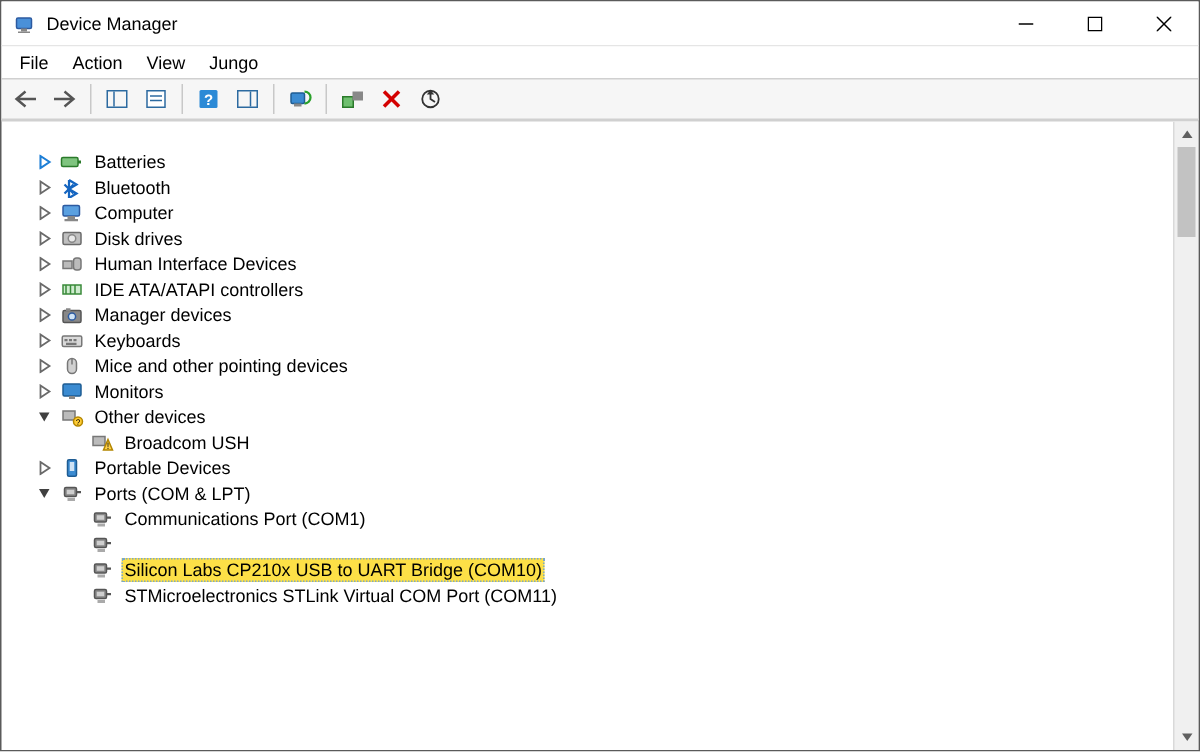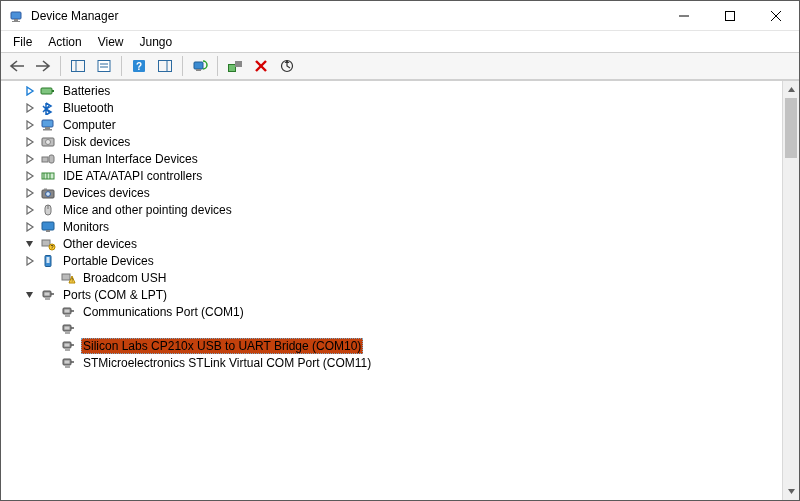--- a/index.html
+++ b/index.html
@@ -55,21 +55,21 @@
   }
   .tool-sep { width: 1px; height: 20px; background: #c8c8c8; margin: 0 3px; }
   
   .content {
     flex: 1; display: flex; position: relative;
     border-top: 1px solid #d0d0d0;
     overflow: hidden;
   }
   .tree {
     flex: 1;
-    padding: 1px 0 2px 0;
+    padding: 18px 0 2px 0;
     overflow-y: auto;
     white-space: nowrap;
   }
   .scrollbar {
     width: 17px;
     background: #f0f0f0;
     border-left: 1px solid #d9d9d9;
     position: relative;
   }
   .scroll-arrow {
@@ -91,21 +91,21 @@
     margin-right: 2px;
     color: #6a6a6a;
   }
   .row .expander.hidden { visibility: hidden; }
   .row .dev-icon {
     width: 18px; height: 16px; margin-right: 4px;
     display: inline-flex; align-items: center; justify-content: center;
   }
   .row .label { padding: 0 2px; }
   .row.selected .label {
-    background: #c2410c;
+    background: #fde047;
     border: 1px dotted #7aa7c7;
     padding: 0 1px;
   }
   .row.depth1 { padding-left: 22px; }
   .row.depth2 { padding-left: 42px; }
   
 </style>
 </head>
 <body>
 <div class="window">
@@ -265,21 +265,21 @@
             <svg width="10" height="10">
               <path d="M2 1 L8 5 L2 9 Z" fill="none" stroke="#6a6a6a" stroke-width="1.2"></path>
             </svg>
           </span>
           <span class="dev-icon">
             <svg width="16" height="14">
               <rect x="2" y="3" width="12" height="8" rx="1" fill="#bfbfbf" stroke="#6a6a6a"></rect>
               <circle cx="8" cy="7" r="2.5" fill="#e8e8e8" stroke="#888"></circle>
             </svg>
           </span>
-          <span class="label">Disk devices</span>
+          <span class="label">Disk drives</span>
         </div>
         <div class="row depth1">
           <span class="expander">
             <svg width="10" height="10">
               <path d="M2 1 L8 5 L2 9 Z" fill="none" stroke="#6a6a6a" stroke-width="1.2"></path>
             </svg>
           </span>
           <span class="dev-icon">
             <svg width="16" height="14">
               <rect x="2" y="5" width="6" height="5" fill="#bbb" stroke="#777"></rect>
@@ -310,21 +310,38 @@
               <path d="M2 1 L8 5 L2 9 Z" fill="none" stroke="#6a6a6a" stroke-width="1.2"></path>
             </svg>
           </span>
           <span class="dev-icon">
             <svg width="16" height="14">
               <rect x="2" y="4" width="12" height="8" rx="1" fill="#888" stroke="#555"></rect>
               <circle cx="8" cy="8" r="2.4" fill="#cfe3f5" stroke="#2c5aa0"></circle>
               <rect x="4" y="2.5" width="3" height="2" fill="#888"></rect>
             </svg>
           </span>
-          <span class="label">Devices devices</span>
+          <span class="label">Manager devices</span>
+        </div>
+        <div class="row depth1">
+          <span class="expander">
+            <svg width="10" height="10">
+              <path d="M2 1 L8 5 L2 9 Z" fill="none" stroke="#6a6a6a" stroke-width="1.2"></path>
+            </svg>
+          </span>
+          <span class="dev-icon">
+            <svg width="16" height="14">
+              <rect x="1.5" y="4" width="13" height="7" rx="1" fill="#d9d9d9" stroke="#777"></rect>
+              <rect x="3" y="6" width="2" height="1.5" fill="#777"></rect>
+              <rect x="6" y="6" width="2" height="1.5" fill="#777"></rect>
+              <rect x="9" y="6" width="2" height="1.5" fill="#777"></rect>
+              <rect x="4" y="8.5" width="7" height="1.5" fill="#777"></rect>
+            </svg>
+          </span>
+          <span class="label">Keyboards</span>
         </div>
         <div class="row depth1">
           <span class="expander">
             <svg width="10" height="10">
               <path d="M2 1 L8 5 L2 9 Z" fill="none" stroke="#6a6a6a" stroke-width="1.2"></path>
             </svg>
           </span>
           <span class="dev-icon">
             <svg width="14" height="14">
               <rect x="4" y="2" width="6" height="10" rx="3" fill="#d0d0d0" stroke="#777"></rect>
@@ -355,44 +372,44 @@
           </span>
           <span class="dev-icon">
             <svg width="16" height="14">
               <rect x="2" y="3" width="8" height="6" fill="#bbb" stroke="#777"></rect>
               <circle cx="12" cy="10" r="3" fill="#ffcc33" stroke="#b38600"></circle>
               <text x="12" y="12.3" font-size="5.5" text-anchor="middle" fill="#000">?</text>
             </svg>
           </span>
           <span class="label">Other devices</span>
         </div>
+        <div class="row depth2">
+          <span class="expander hidden"></span>
+          <span class="dev-icon">
+            <svg width="16" height="14">
+              <rect x="2" y="3" width="8" height="6" fill="#bbb" stroke="#777"></rect>
+              <polygon points="12,5 15,12 9,12" fill="#ffd24d" stroke="#b38600"></polygon>
+              <text x="12" y="11.4" font-size="6" text-anchor="middle" fill="#000">!</text>
+            </svg>
+          </span>
+          <span class="label">Broadcom USH</span>
+        </div>
         <div class="row depth1">
           <span class="expander">
             <svg width="10" height="10">
               <path d="M2 1 L8 5 L2 9 Z" fill="none" stroke="#6a6a6a" stroke-width="1.2"></path>
             </svg>
           </span>
           <span class="dev-icon">
             <svg width="14" height="14">
               <rect x="4" y="1.5" width="6" height="11" rx="1" fill="#3b8bd1" stroke="#1e5c93"></rect>
               <rect x="5.5" y="3" width="3" height="6" fill="#cfe3f5"></rect>
             </svg>
           </span>
           <span class="label">Portable Devices</span>
-        </div>
-        <div class="row depth2">
-          <span class="expander hidden"></span>
-          <span class="dev-icon">
-            <svg width="16" height="14">
-              <rect x="2" y="3" width="8" height="6" fill="#bbb" stroke="#777"></rect>
-              <polygon points="12,5 15,12 9,12" fill="#ffd24d" stroke="#b38600"></polygon>
-              <text x="12" y="11.4" font-size="6" text-anchor="middle" fill="#000">!</text>
-            </svg>
-          </span>
-          <span class="label">Broadcom USH</span>
         </div>
         <div class="row depth1">
           <span class="expander">
             <svg width="10" height="10">
               <path d="M1 2 L8 2 L4.5 8 Z" fill="#404040"></path>
             </svg>
           </span>
           <span class="dev-icon">
             <svg width="16" height="14">
               <rect x="3" y="3" width="8" height="6" rx="1" fill="#888" stroke="#555"></rect>

